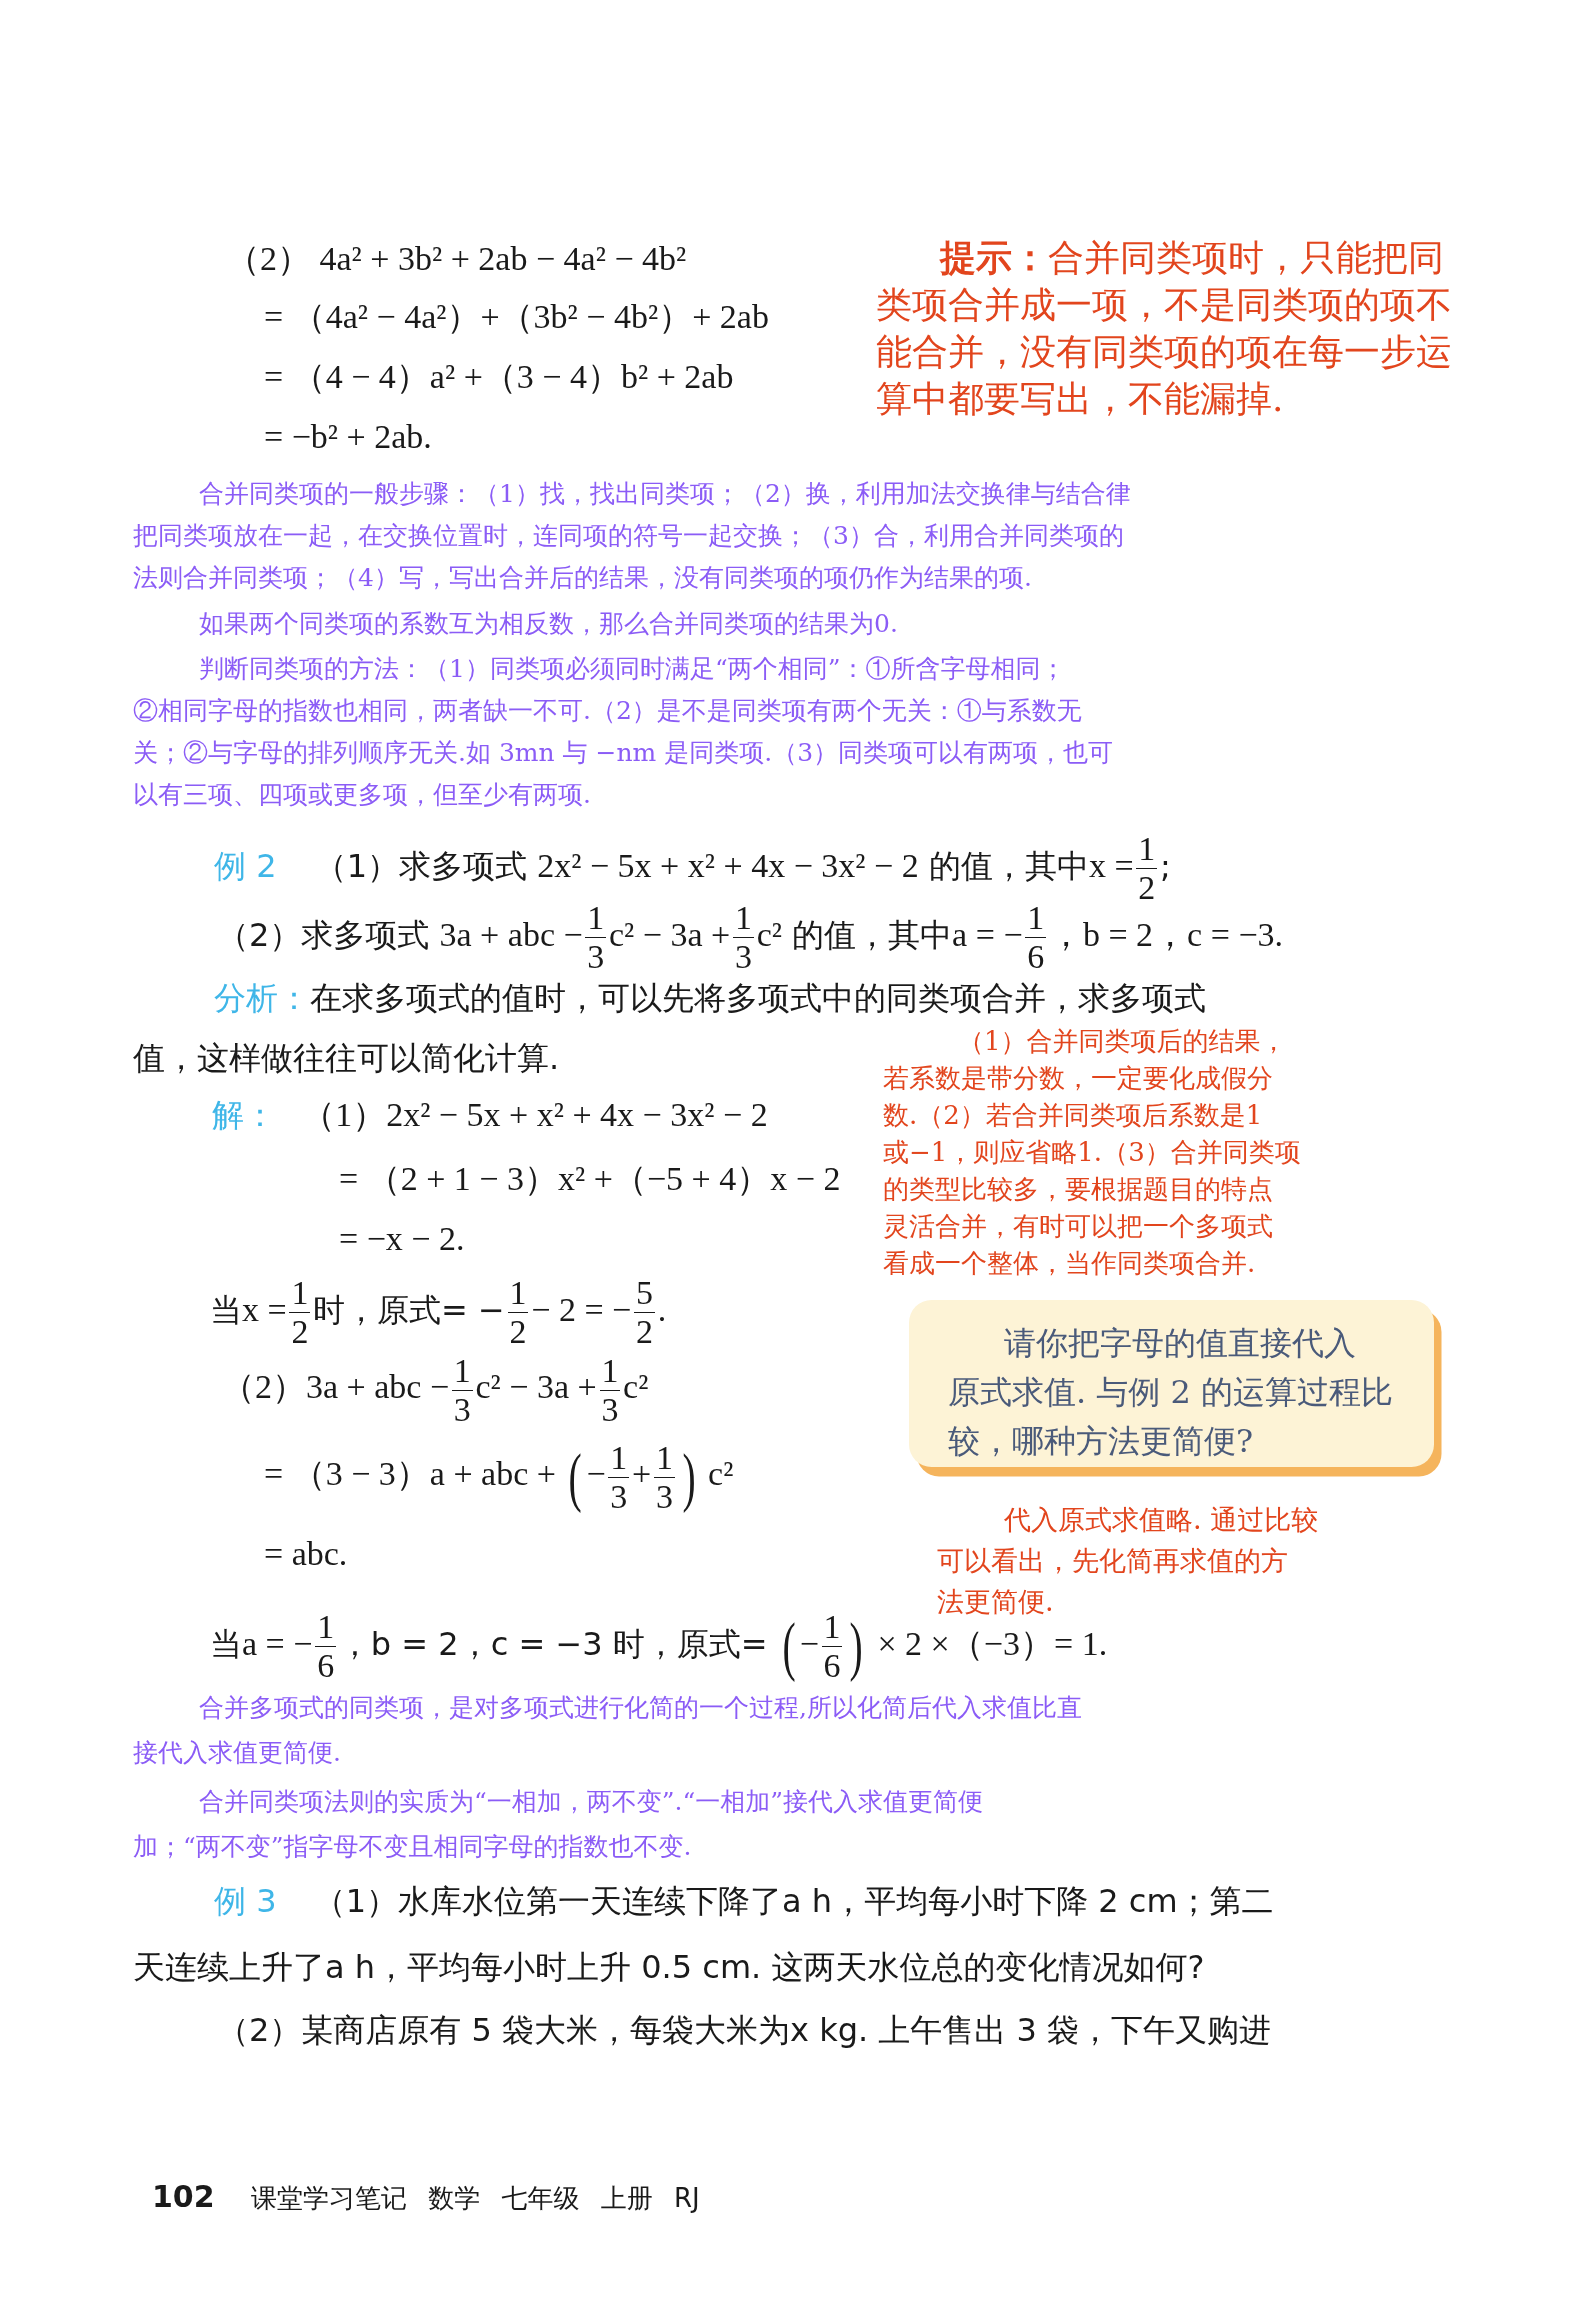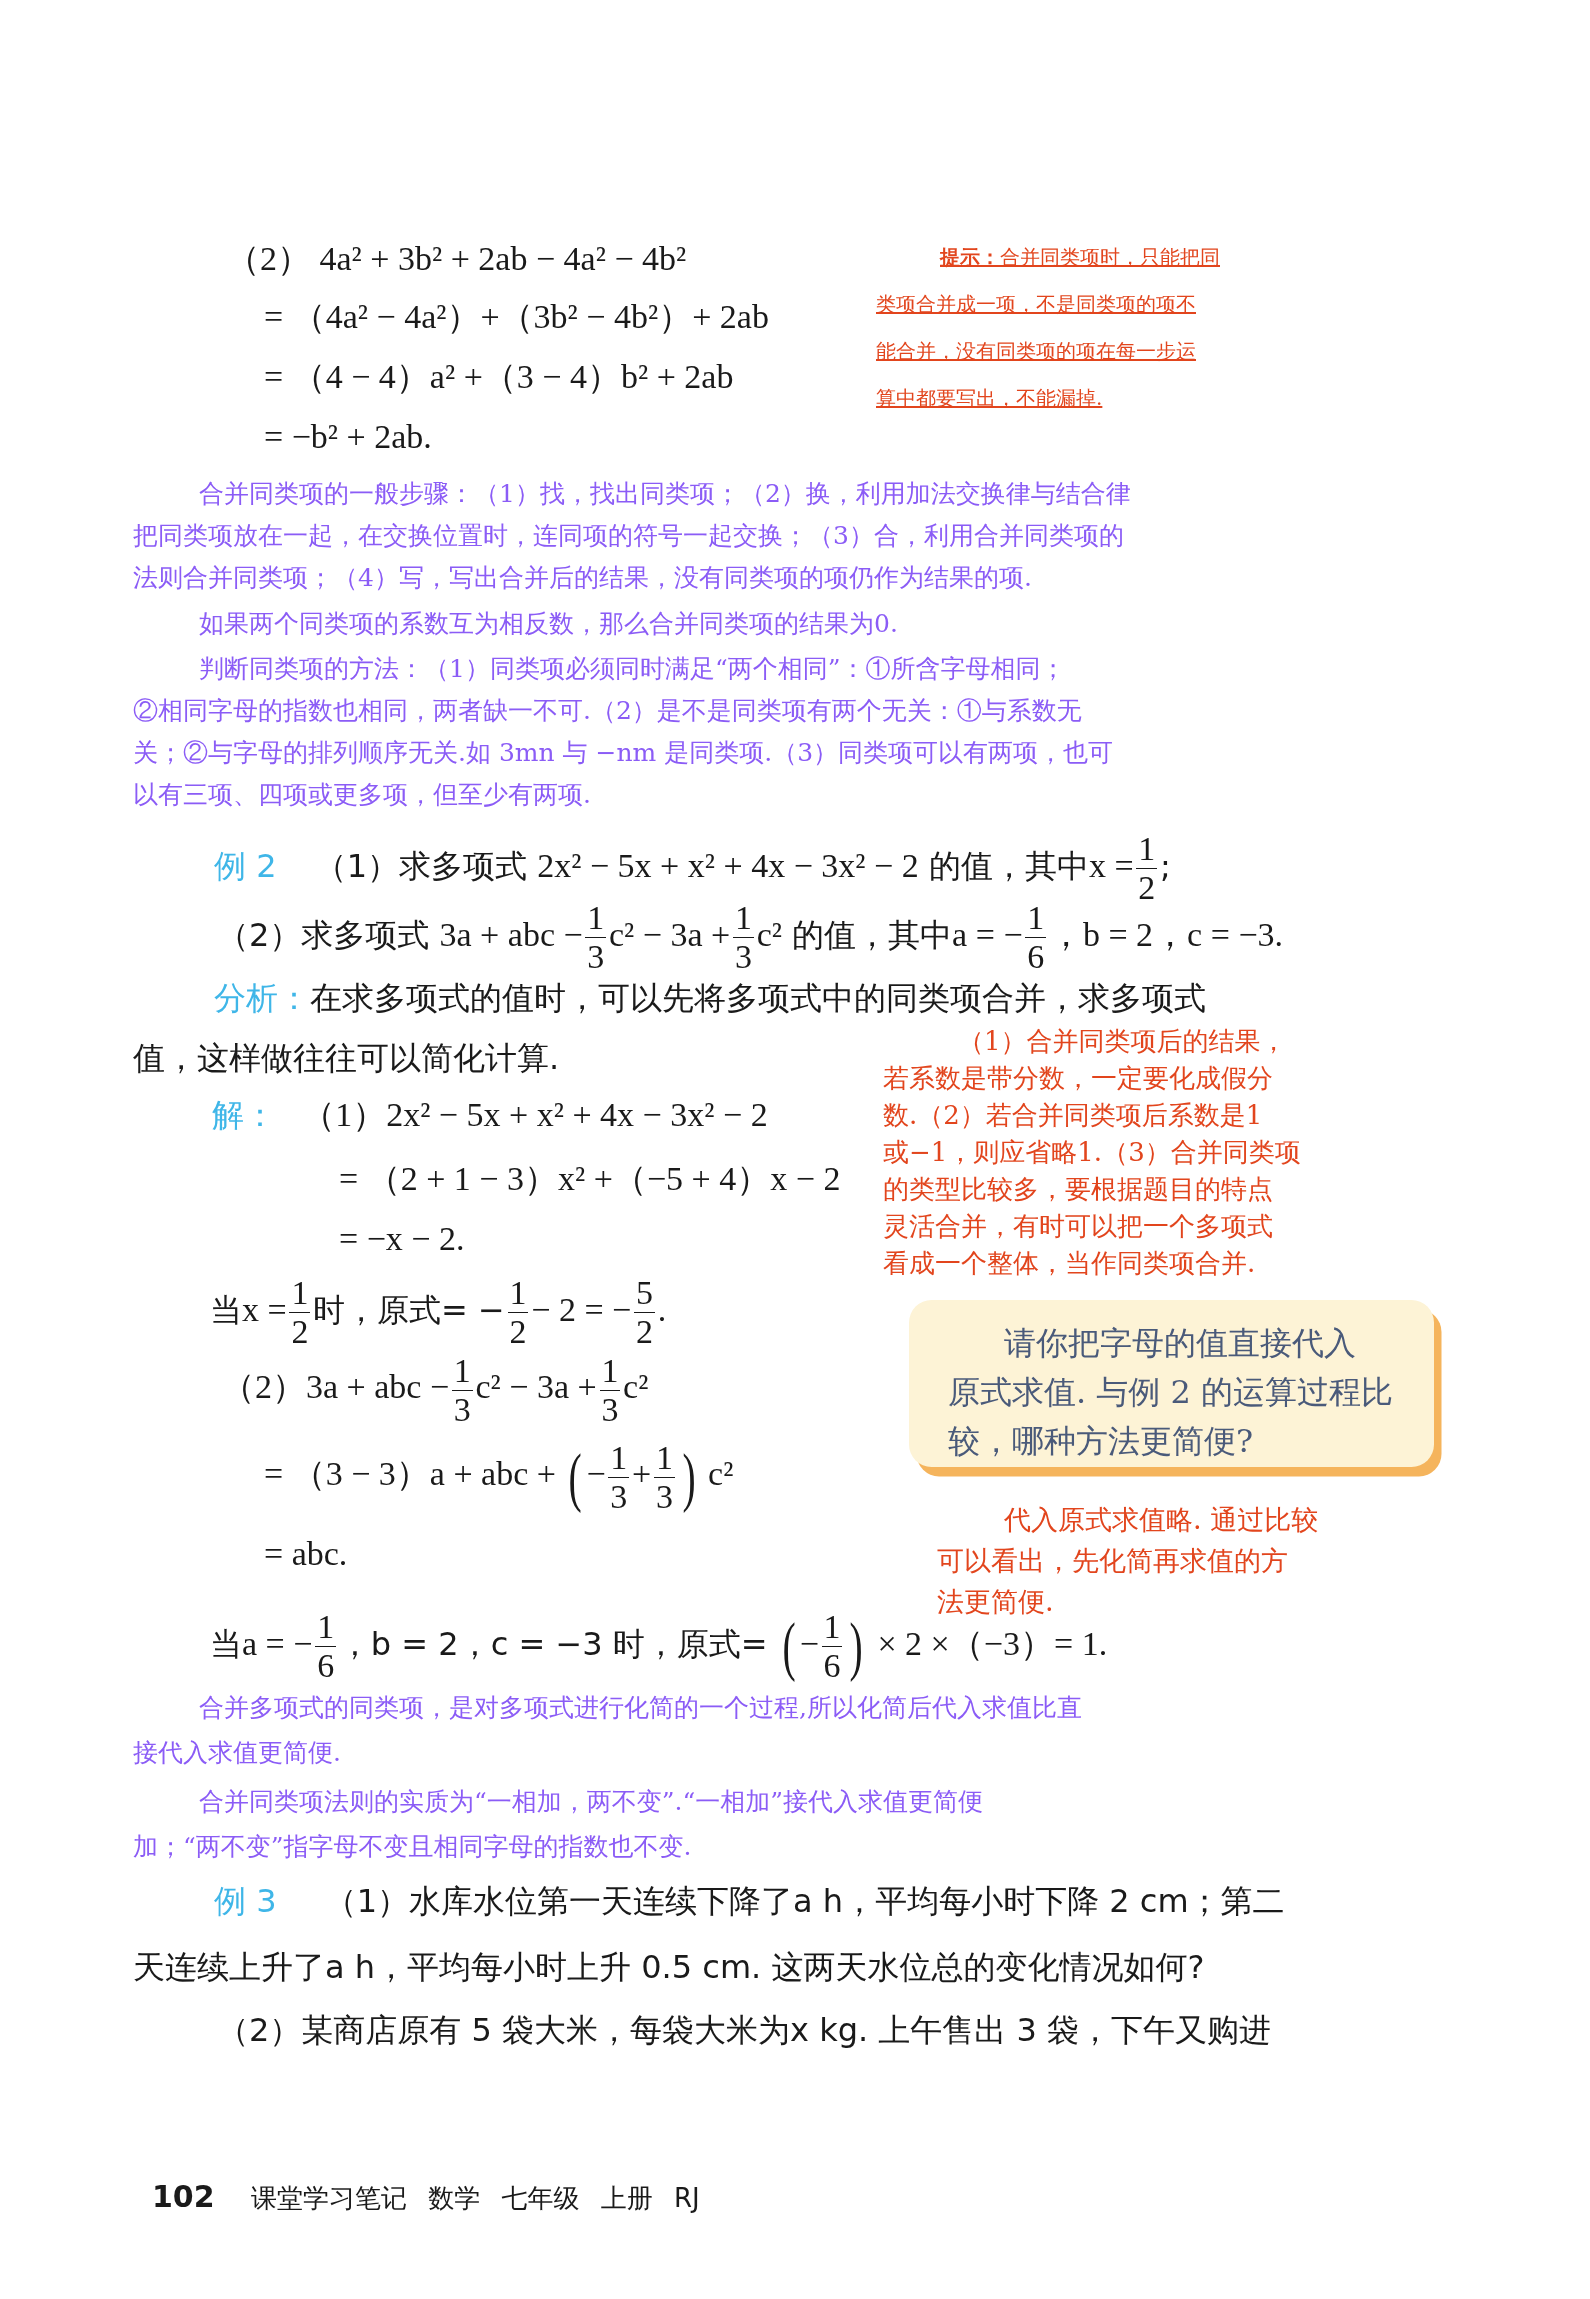--- a/index.html
+++ b/index.html
@@ -33,21 +33,21 @@
 <body>
 
 <div class="abs math" style="left:226px; top:242px;">
   <span>（2）</span>
   <span>4a² + 3b² + 2ab − 4a² − 4b²</span>
 </div>
 <div class="abs math" style="left:264px; top:300px;">= （4a² − 4a²）+（3b² − 4b²）+ 2ab</div>
 <div class="abs math" style="left:264px; top:360px;">= （4 − 4）a² +（3 − 4）b² + 2ab</div>
 <div class="abs math" style="left:264px; top:420px;">= −b² + 2ab.</div>
 
-<div class="abs note-red" style="left:876px; top:234px; width:562px; line-height:47px; font-size:20px;text-decoration:underline;">
+<div class="abs note-red" style="left:876px; top:234px; width:562px; line-height:47px; font-size:36px;">
   <div style="padding-left:64px; white-space:nowrap;">
     <span class="hint-label">提示：</span><span>合并同类项时，只能把同</span>
   </div>
   <div style="white-space:nowrap;">类项合并成一项，不是同类项的项不</div>
   <div style="white-space:nowrap;">能合并，没有同类项的项在每一步运</div>
   <div style="white-space:nowrap;">算中都要写出，不能漏掉.</div>
 </div>
 
 <div class="abs note-orange" style="left:133px; top:473px; width:1312px;">
   <div style="padding-left:66px; white-space:nowrap;">合并同类项的一般步骤：（1）找，找出同类项；（2）换，利用加法交换律与结合律</div>
@@ -168,21 +168,21 @@
 
 <div class="abs note-orange" style="left:133px; top:1685px; width:1312px; line-height:45px;">
   <div style="padding-left:66px; white-space:nowrap;">合并多项式的同类项，是对多项式进行化简的一个过程,所以化简后代入求值比直</div>
   <div style="white-space:nowrap;">接代入求值更简便.</div>
   <div style="padding-left:66px; white-space:nowrap; margin-top:3.7px;">合并同类项法则的实质为“一相加，两不变”.“一相加”接代入求值更简便</div>
   <div style="white-space:nowrap;">加；“两不变”指字母不变且相同字母的指数也不变.</div>
 </div>
 
 <div class="abs body-text" style="left:214px; top:1885px;">
   <span class="blue-label">例 3</span>
-  <span style="margin-left:38px;">（1）水库水位第一天连续下降了a h，平均每小时下降 2 cm；第二</span>
+  <span style="margin-left:27px;">（1）水库水位第一天连续下降了a h，平均每小时下降 2 cm；第二</span>
 </div>
 <div class="abs body-text" style="left:133px; top:1951px;">天连续上升了a h，平均每小时上升 0.5 cm. 这两天水位总的变化情况如何?</div>
 <div class="abs body-text" style="left:217px; top:2014px;">（2）某商店原有 5 袋大米，每袋大米为x kg. 上午售出 3 袋，下午又购进</div>
 
 <div class="abs footer" style="left:141px; top:2179px;">
   <span class="page-num">102</span>
   <span class="sep">课堂学习笔记</span>
   <span class="sep">数学</span>
   <span class="sep">七年级</span>
   <span class="sep">上册</span>

